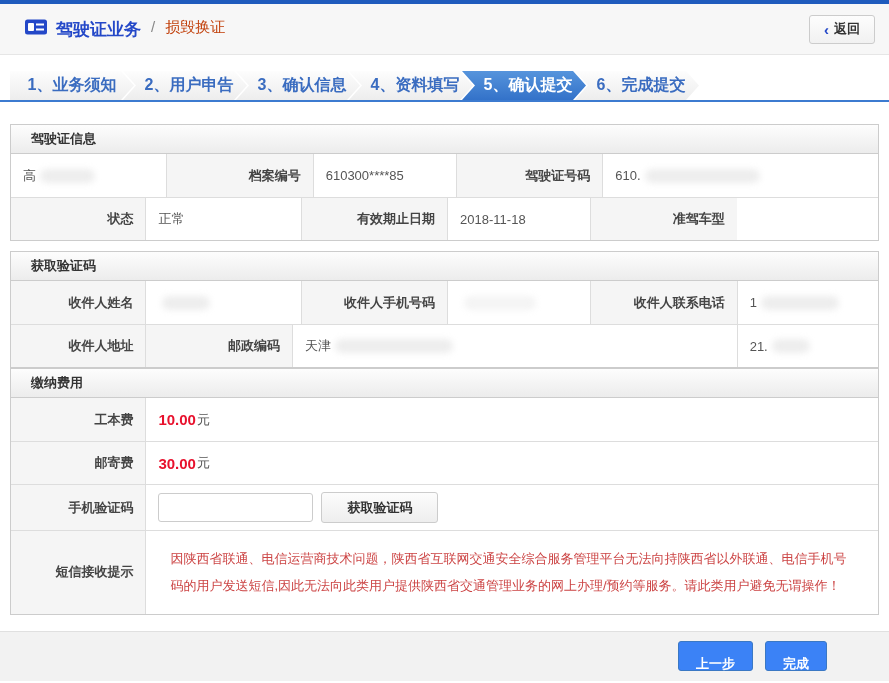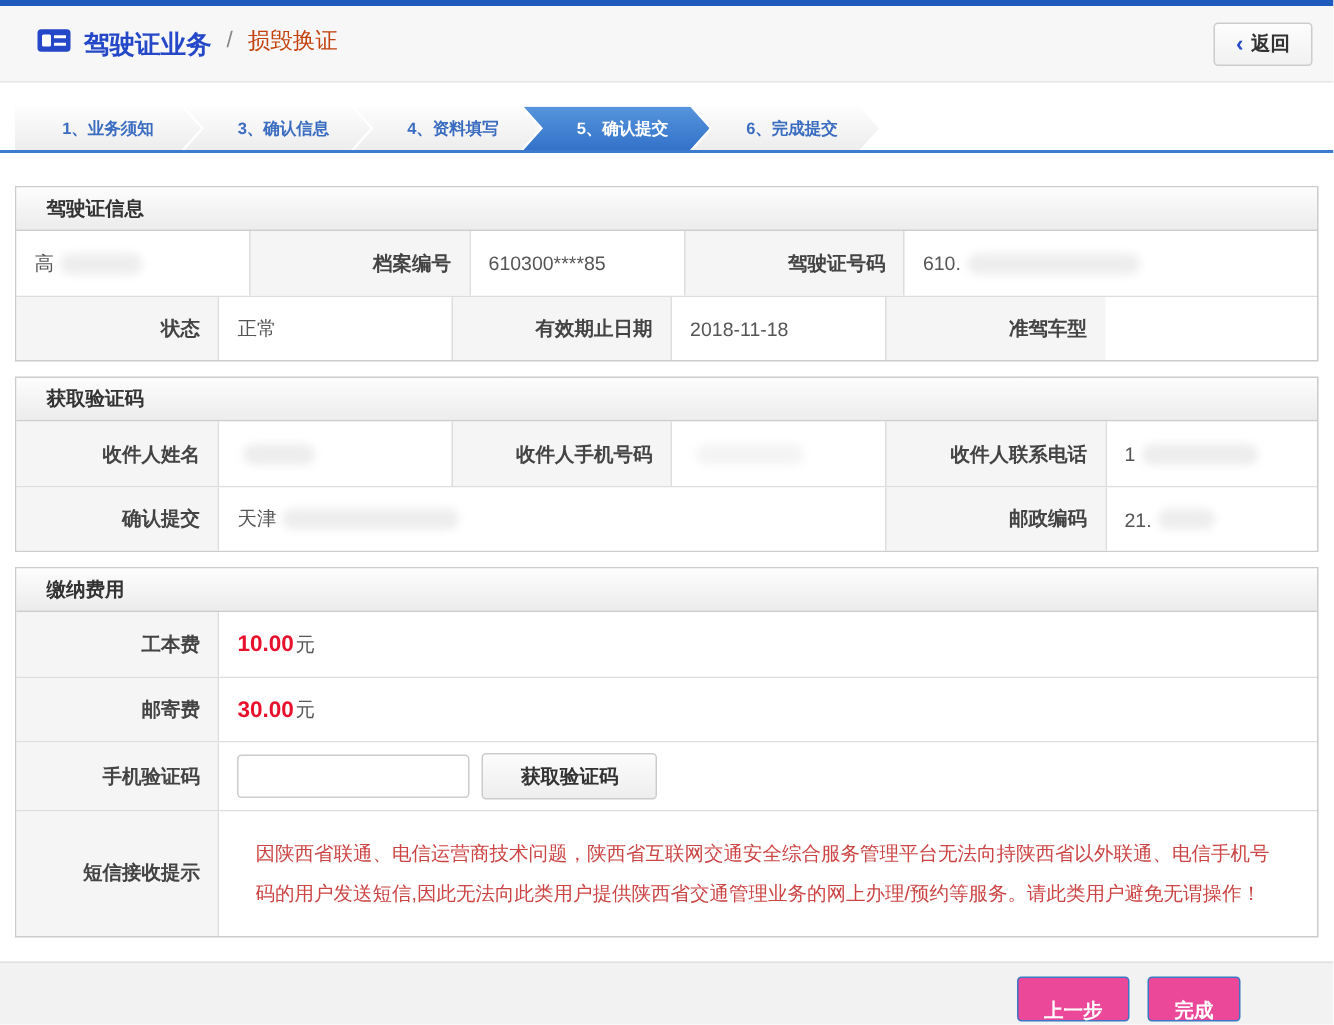--- a/index.html
+++ b/index.html
@@ -16,32 +16,32 @@
   .title-sep { color:#888; font-size:15px; margin:0 2px; }
   .page-subtitle { color:#c2410c; font-size:15px; }
   .back-btn { background:linear-gradient(#fdfdfd,#f1f1f1); border:1px solid #ccc; border-radius:3px;
     height:29px; padding:0 14px; font-size:13px; color:#333; font-weight:bold; cursor:pointer;
     font-family:inherit; display:flex; align-items:center; gap:5px; }
   .back-chevron { color:#2448c8; font-weight:bold; font-size:15px; line-height:1; }
 
   .steps-wrap { margin-top:16px; border-bottom:2px solid #3c7bd0; }
   .steps { display:flex; height:29px; padding-left:10px; }
   .step { width:124px; height:29px; display:flex; align-items:center; justify-content:center;
-    padding-left:8px; font-weight:bold; color:#3a6cc0; font-size:11px; cursor:pointer;
+    padding-left:8px; font-weight:bold; color:#3a6cc0; font-size:16px; cursor:pointer;
     background:linear-gradient(#fdfdfd,#ededed);
     clip-path:polygon(0 0, calc(100% - 13px) 0, 100% 50%, calc(100% - 13px) 100%, 0 100%, 13px 50%); }
   .step:first-child { clip-path:polygon(0 0, calc(100% - 13px) 0, 100% 50%, calc(100% - 13px) 100%, 0 100%); padding-left:0; }
   .step + .step { margin-left:-11px; }
   .step.active { background:linear-gradient(#5694dc,#3372c9); color:#fff; }
 
   .main { padding:0 10px; }
   .panel { border:1px solid #ccc; }
   .panel-license { margin-top:22px; }
   .panel-pickup { margin-top:10px; }
-  .panel-fees { margin-top:10px; }
+  .panel-fees { }
   .panel-title { height:29px; line-height:28px; padding-left:20px; font-weight:bold; color:#333;
     background:linear-gradient(#fdfdfd,#ececec); border-bottom:1px solid #ccc; }
   .row { display:flex; align-items:stretch; min-height:43px; }
   .row + .row { border-top:1px solid #ddd; }
   .cell { display:flex; align-items:center; }
   .cell + .cell { border-left:1px solid #ddd; }
   .label { background:#f5f5f5; justify-content:flex-end; text-align:right;
     padding:4px 12px 4px 4px; font-weight:bold; color:#444; }
   .value { background:#fff; padding:4px 8px 4px 12px; color:#555; }
   .c1 { width:15.5%; } .c2 { width:17.9%; } .c3 { width:16.9%; }
@@ -63,21 +63,21 @@
   .get-code-btn { margin-left:8px; height:31px; padding:0 25px; border:1px solid #ccc;
     border-radius:3px; background:linear-gradient(#fcfcfc,#eee); color:#333; font-weight:bold;
     font-size:13px; font-family:inherit; cursor:pointer; }
 
   .notice-row { min-height:70px; }
   .notice-label { align-items:center; }
   .notice-text { color:#cc4444; line-height:2.1; padding:10px 20px 10px 12px; display:block; }
 
   .footer { margin-top:16px; height:50px; background:#f2f2f2; border-top:1px solid #e0e0e0;
     display:flex; align-items:center; justify-content:flex-end; gap:12px; padding-right:62px; }
-  .btn-blue { background:#ec4899; border:1px solid #3a78c4; border-radius:3px; color:#fff;
+  .btn-blue { background:#3b82f6; border:1px solid #3a78c4; border-radius:3px; color:#fff;
     font-weight:bold; font-size:13px; font-family:inherit; padding:13px 17px; height:30px; cursor:pointer; }
 </style>
 </head>
 <body>
 
 <div class="topbar"></div>
 
 <header class="header">
   <div class="title-wrap">
     <span class="doc-icon">
@@ -94,20 +94,21 @@
   </div>
   <button class="back-btn">
     <span class="back-chevron">‹</span>
     <span>返回</span>
   </button>
 </header>
 
 <nav class="steps-wrap">
   <div class="steps">
     <div class="step">1、业务须知</div>
+    <div class="step">2、用户申告</div>
     <div class="step">3、确认信息</div>
     <div class="step">4、资料填写</div>
     <div class="step active">5、确认提交</div>
     <div class="step">6、完成提交</div>
   </div>
 </nav>
 
 <main class="main">
 
   <section class="panel panel-license">
@@ -153,26 +154,26 @@
         <span></span>
           <span class="redact r-mobile"></span>
       </div>
       <div class="cell label c5">收件人联系电话</div>
       <div class="cell value c6">
         <span>1</span>
           <span class="redact r-contact"></span>
       </div>
     </div>
     <div class="row">
-      <div class="cell label c1">确认提交</div>
+      <div class="cell label c1">收件人地址</div>
+      <div class="cell label c5">邮政编码</div>
       <div class="cell value cspan3">
         <span>天津</span>
           <span class="redact r-addr"></span>
       </div>
-      <div class="cell label c5">邮政编码</div>
       <div class="cell value cgrow">
         <span>21.</span>
           <span class="redact r-zip"></span>
       </div>
     </div>
   </section>
 
   <section class="panel panel-fees">
     <div class="panel-title">缴纳费用</div>
     <div class="row">

